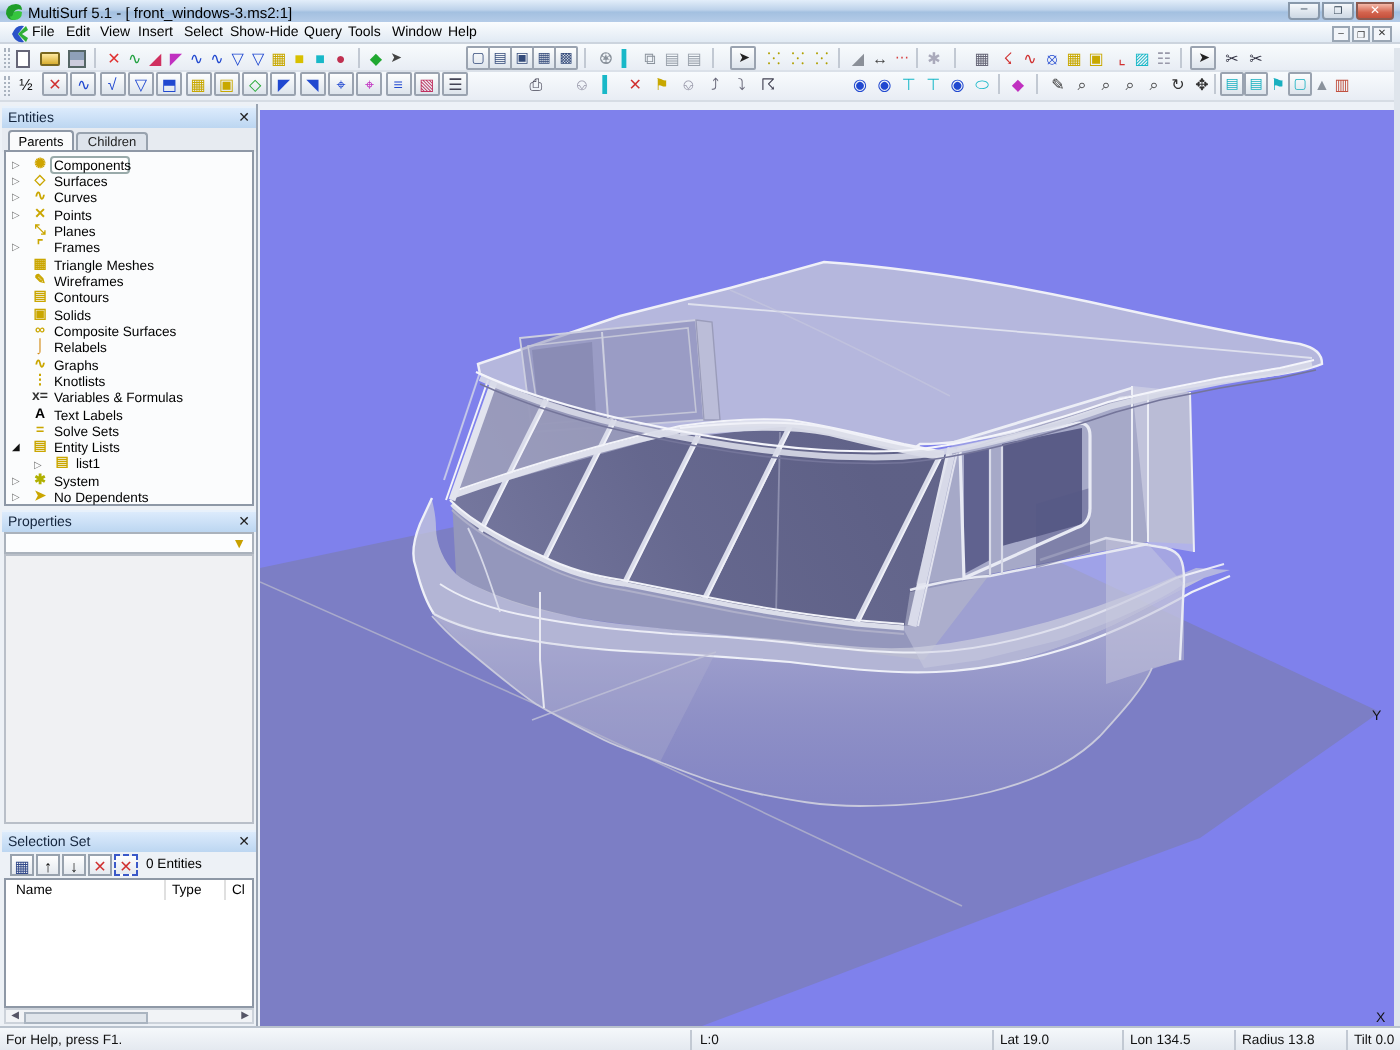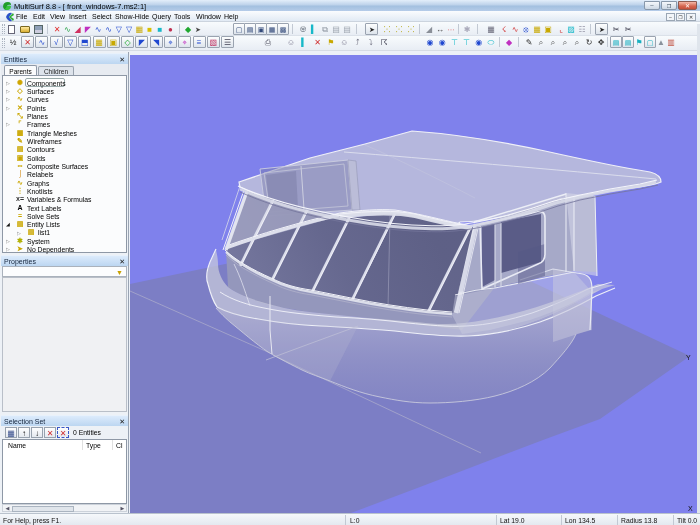--- a/index.html
+++ b/index.html
@@ -12,21 +12,21 @@
 .trow{position:absolute;left:0;height:9px;line-height:9px;font-size:6.8px;color:#000;white-space:nowrap}
 .hdr{position:absolute;left:1px;width:127px;height:11px;background:linear-gradient(#dcebfc,#bcd6f1);border-top:1px solid #e8f1fb;font-size:7px;line-height:11px;color:#13243c;padding-left:3px}
 .hx{position:absolute;right:3px;top:0;font-size:7px;color:#222;line-height:11px}
 </style></head><body>
 <div style="position:absolute;left:0;top:0;width:700px;height:11px;
 background:linear-gradient(#e3eefa,#bdd2ea 45%,#a3c0e0 55%,#b5cce8)">
 <svg style="position:absolute;left:2px;top:1px" width="10" height="10" viewBox="0 0 10 10">
 <path d="M1 6 Q1 1 6 1 Q9 1 9 4 Q6 3 5 5 Q4 8 7 8 Q4 10 2 8 Z" fill="#1f9e2a"></path>
 <path d="M5 5 Q7 4 9 5 Q9 9 5 9 Q3 9 3 7 Q4 8 5 5 Z" fill="#36c63e"></path>
     </svg>
-<span style="position:absolute;left:14px;top:2px;font-size:7.5px;color:#000">MultiSurf 8.8 - [ front_windows-7.ms2:1]</span>
+<span style="position:absolute;left:14px;top:2px;font-size:7.5px;color:#000">MultiSurf 5.1 - [ front_windows-3.ms2:1]</span>
 <b style="left:644px;top:1px;width:16px;height:9px;background:linear-gradient(#f5f8fb,#cdd8e4);border:1px solid #8898aa;border-radius:0 0 2px 2px;font-size:6px;line-height:7px;text-align:center;color:#345">–</b>
 <b style="left:661px;top:1px;width:16px;height:9px;background:linear-gradient(#f5f8fb,#cdd8e4);border:1px solid #8898aa;border-radius:0 0 2px 2px;font-size:5px;line-height:8px;text-align:center;color:#345">❐</b>
 <b style="left:678px;top:1px;width:19px;height:9px;background:linear-gradient(#f4b8a8,#d4644e 60%,#c4503c);border:1px solid #8c5a50;border-radius:0 0 2px 2px;font-size:6px;line-height:8px;text-align:center;color:#fff">✕</b>
 </div>
 <div style="position:absolute;left:0;top:11px;width:700px;height:11px;
 background:linear-gradient(#fafcfe,#e1eaf4);border-bottom:1px solid #ccd4de">
 <svg style="position:absolute;left:5px;top:1px" width="10" height="10" viewBox="0 0 10 10">
 <path d="M1 5 Q3 0 7 1 L4 5 L7 9 Q3 10 1 5Z" fill="#2a52c8"></path>
 <path d="M4 5 L8 1 L9 3 L6 5 L9 7 L8 9 Z" fill="#2fae36"></path>
     </svg>

